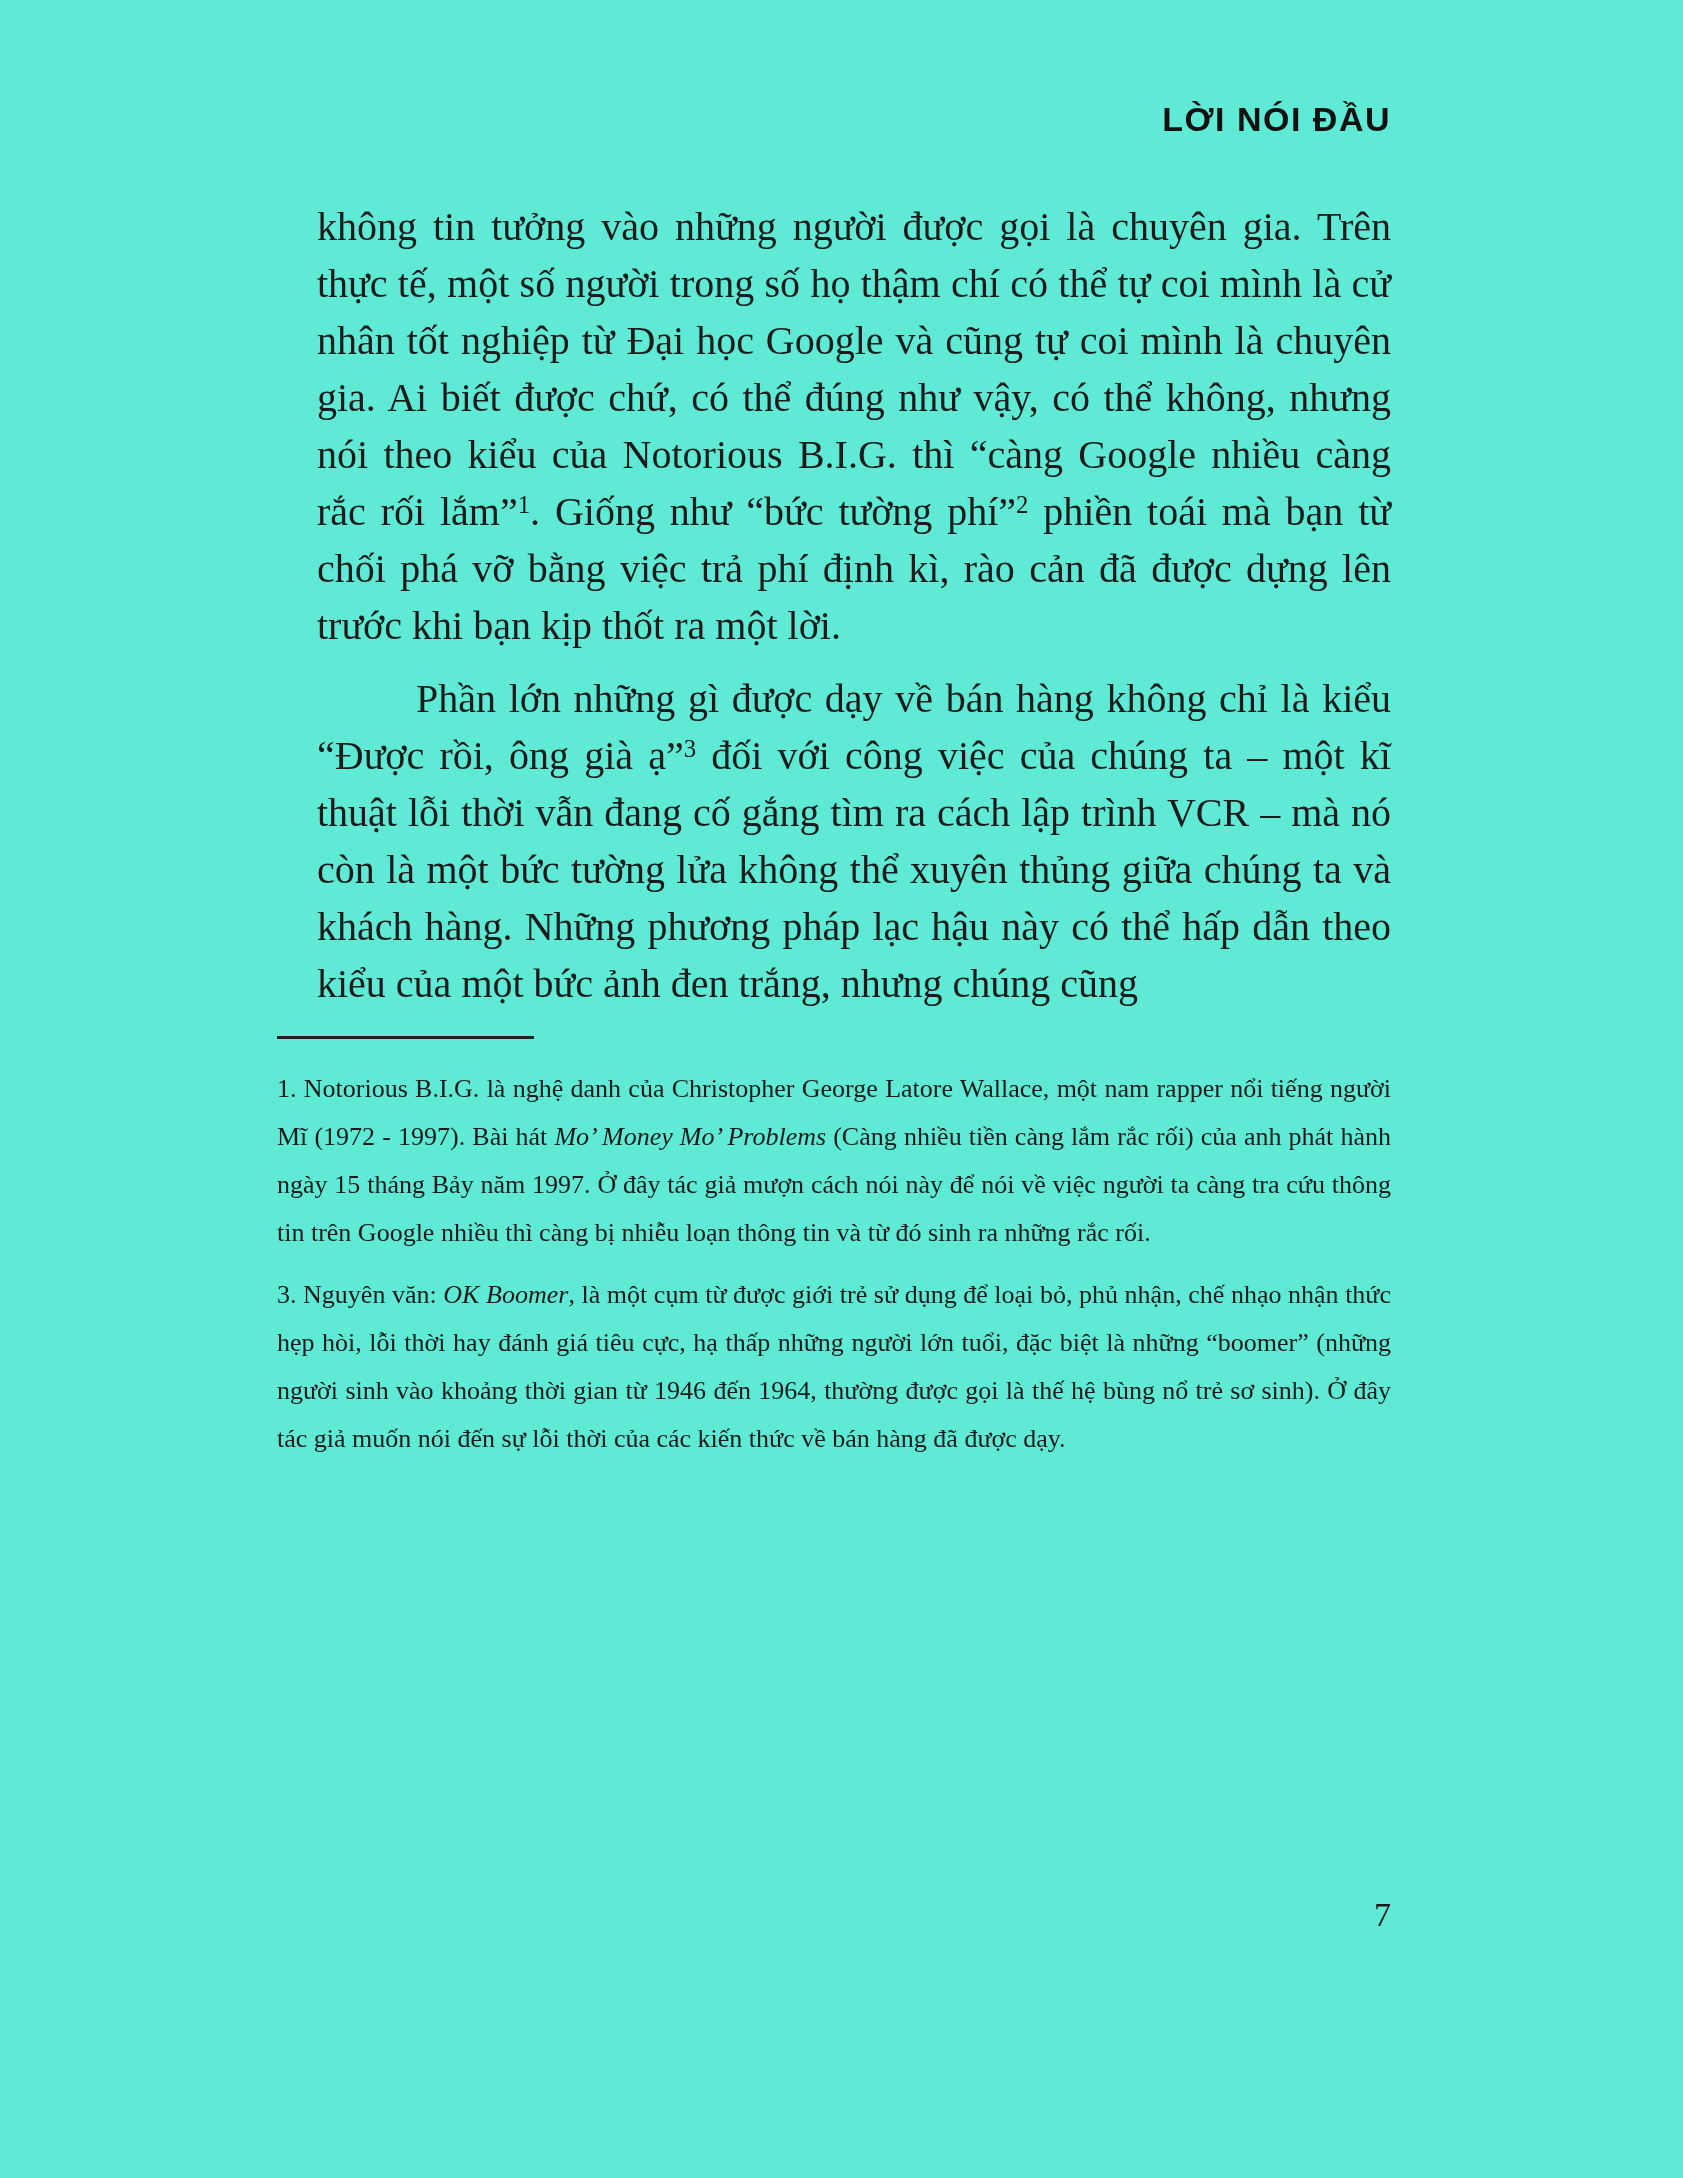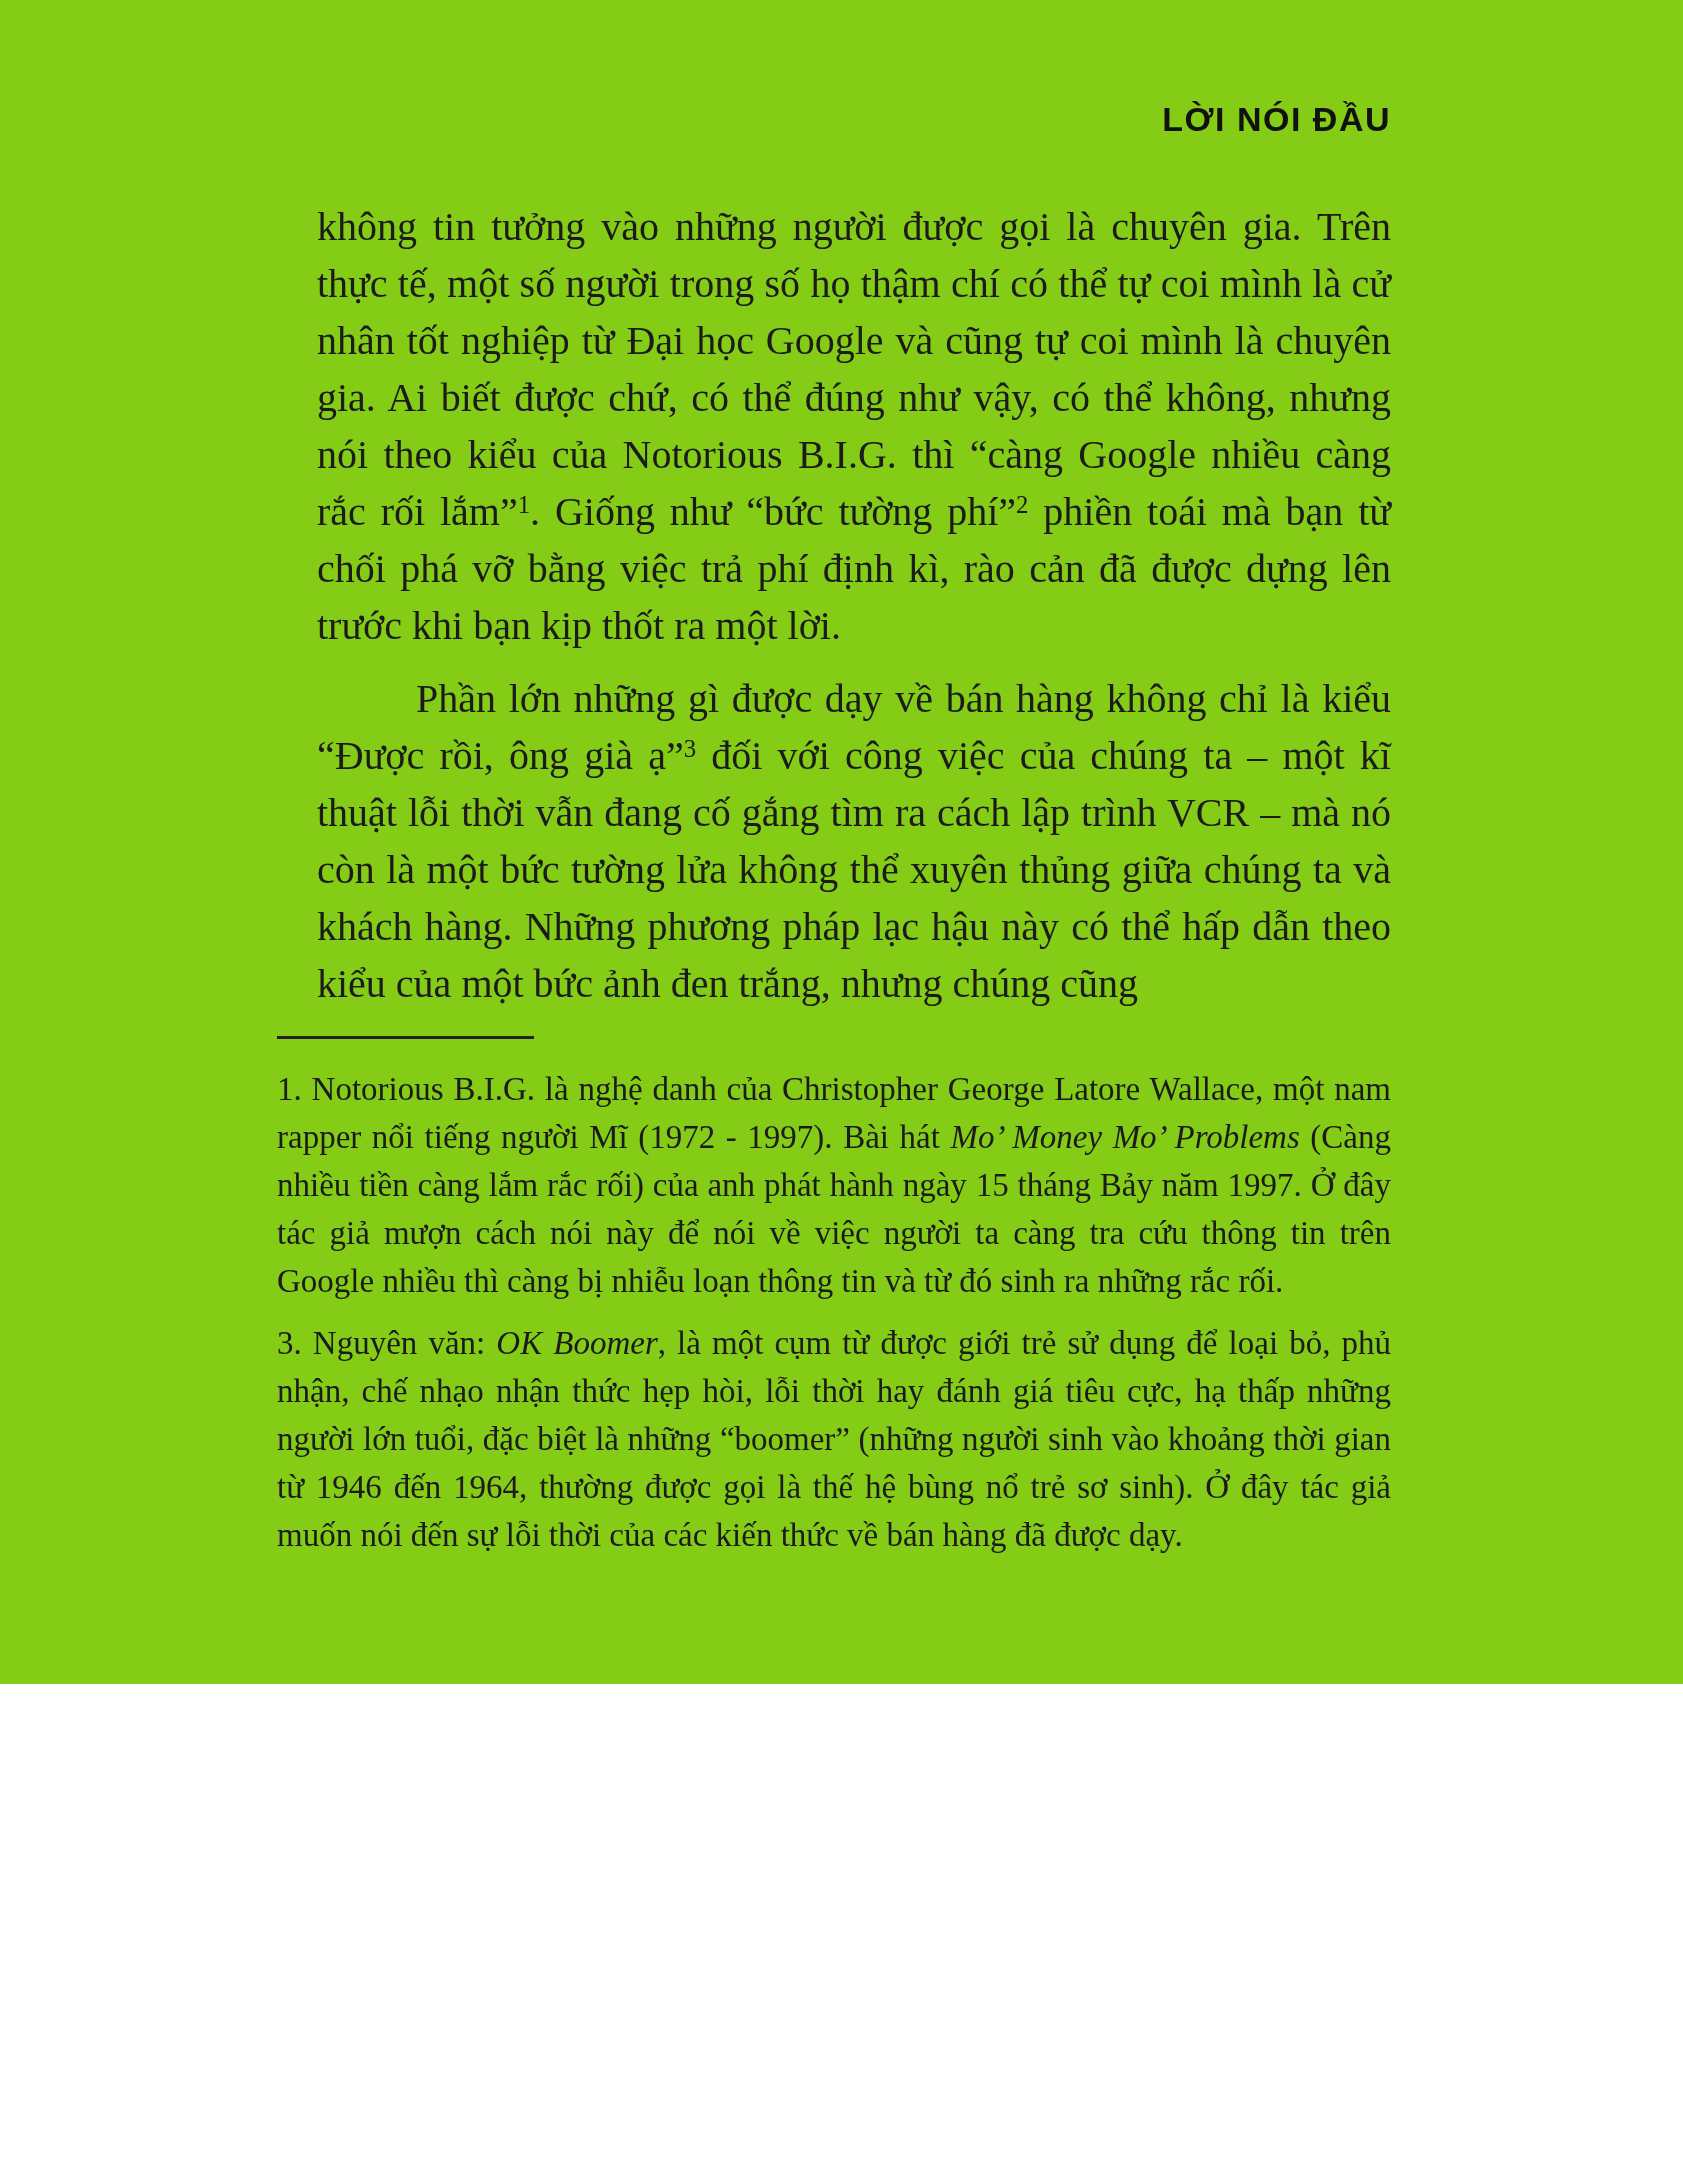--- a/index.html
+++ b/index.html
@@ -1,21 +1,21 @@
 <!DOCTYPE html>
 <html><head>
 <meta charset="utf-8">
 <style>
   * { margin: 0; padding: 0; box-sizing: border-box; }
   html, body { background: #ffffff; }
   .page {
     position: relative;
     width: 1683px;
-    height: 1684px;
-    background: #84cc16;
+    height: 2178px;
+    background: #5eead4;
     color: #1b1b1b;
     overflow: hidden;
     font-family: "Liberation Serif", "DejaVu Serif", serif;
     padding-left: 8px;
   }
   .content {
     position: absolute;
     left: 277px;
     top: 99px;
     width: 1114px;
@@ -48,21 +48,21 @@
     vertical-align: baseline;
   }
   .footnote-rule {
     margin-top: 24px;
     margin-bottom: 26px;
     width: 257px;
     height: 3px;
     background: #222222;
   }
   .footnotes {
-    font-size: 33px;
+    font-size: 26px;
     line-height: 48px;
     text-align: justify;
     text-justify: inter-word;
     color: #1b1b1b;
   }
   .footnote { margin-bottom: 14px; }
   em { font-style: italic; }
   .page-number {
     position: absolute;
     right: 292px;

